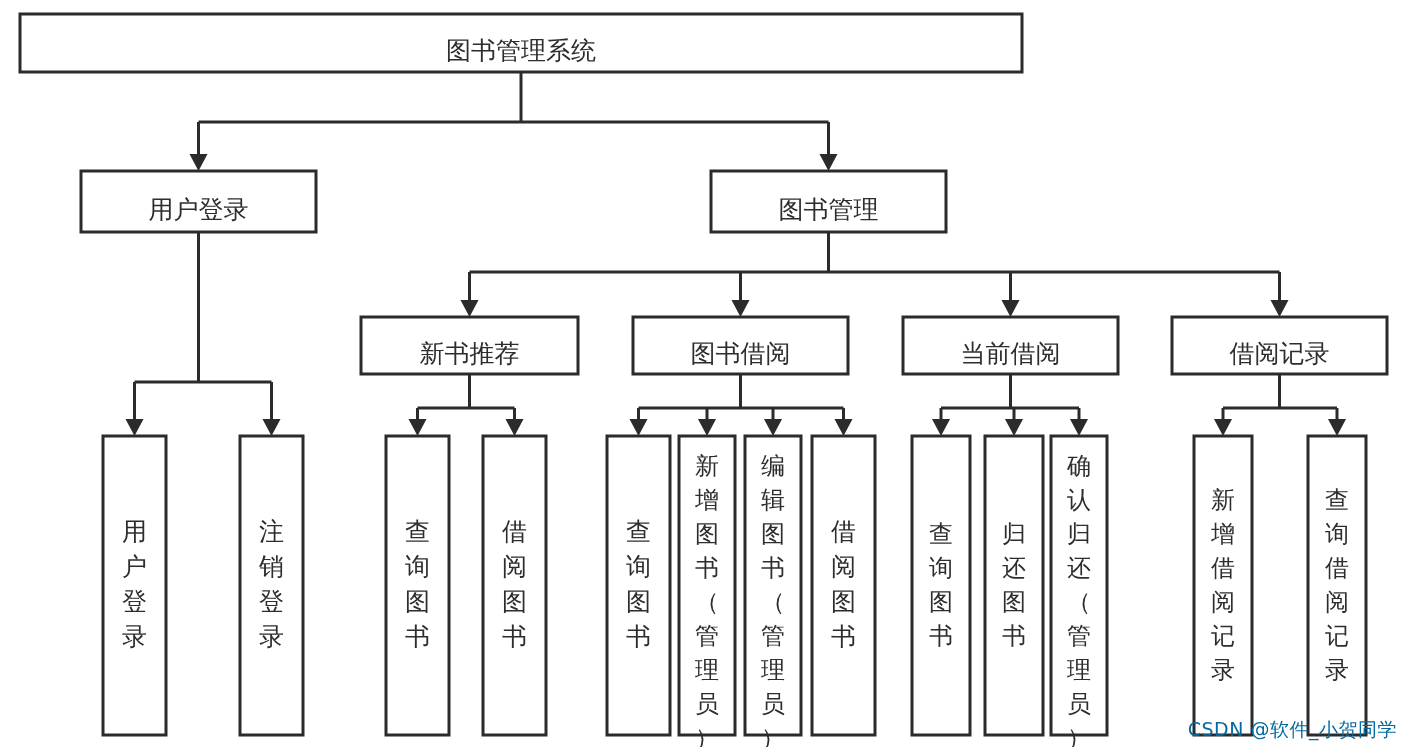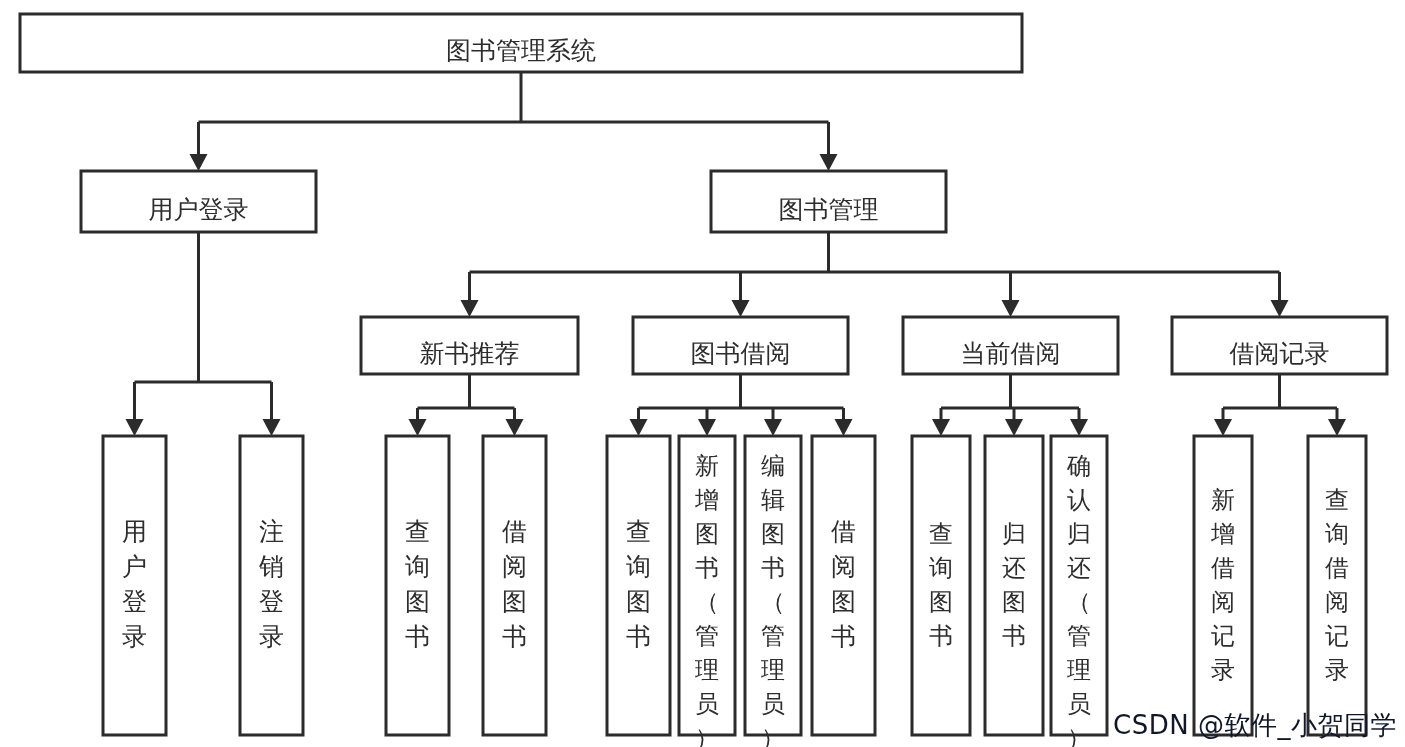--- a/index.html
+++ b/index.html
@@ -50,22 +50,22 @@
   }
   .link-arrow {
     fill: #2b2b2b;
     stroke: none;
   }
   .watermark-text {
     position: absolute;
     right: 8px;
     bottom: 4px;
     font-family: "DejaVu Sans", "Liberation Sans", sans-serif;
-    font-size: 26px;
-    color: #0f172a;
+    font-size: 19px;
+    color: #0369a1;
     letter-spacing: 0.5px;
     white-space: nowrap;
     pointer-events: none;
   }
 </style>
 </head>
 <body>
 
 <div id="diagram-root">
 

